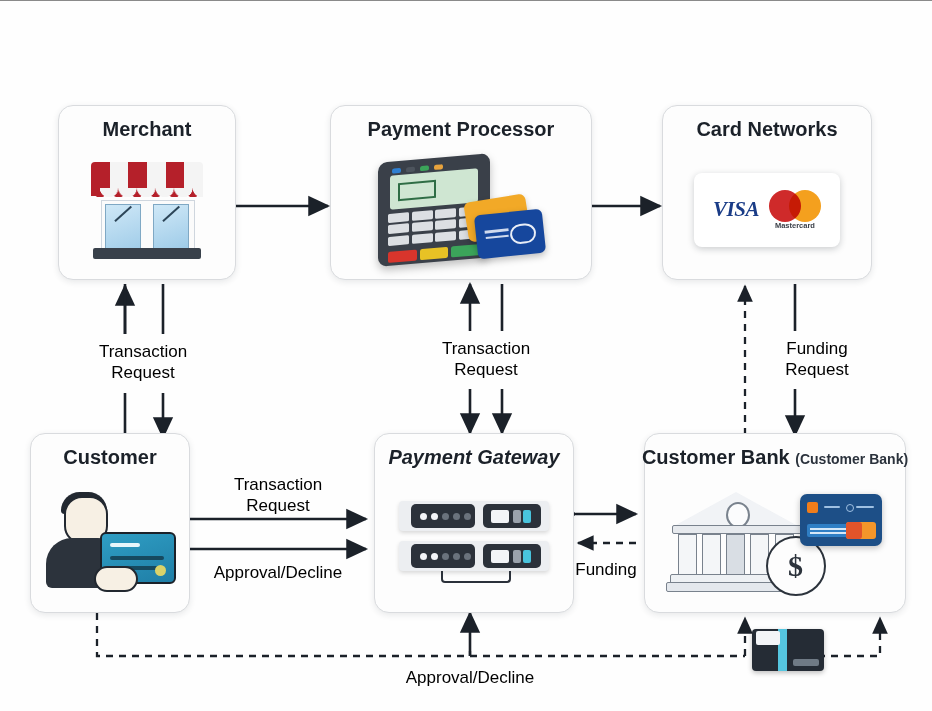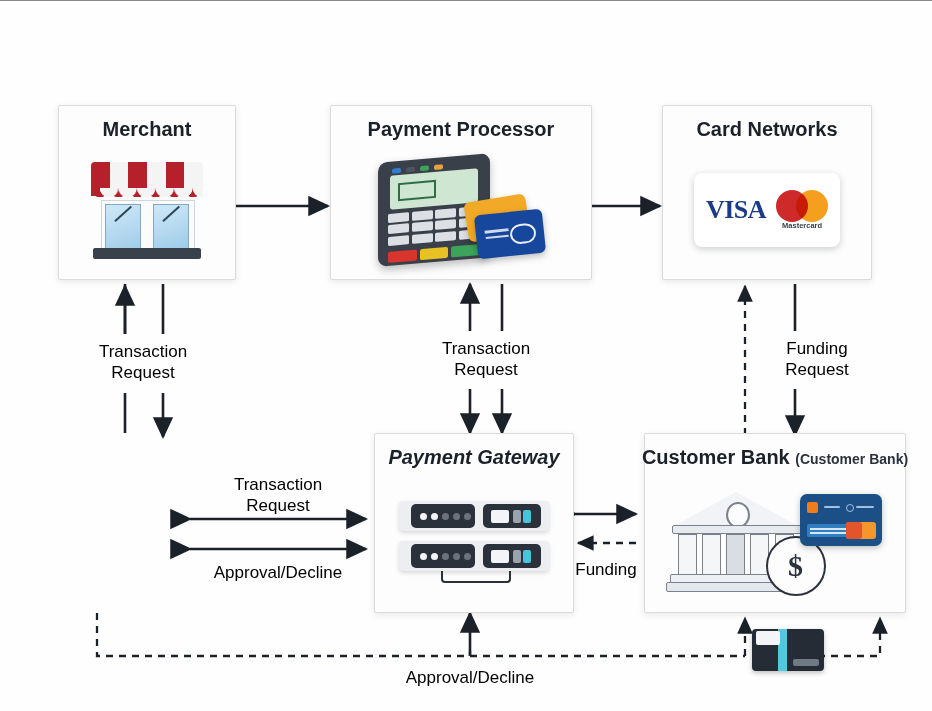--- a/index.html
+++ b/index.html
@@ -11,21 +11,21 @@
     overflow:hidden;
   }
   #canvas{position:relative;width:932px;height:711px;background:#fefefe;border-top:1px solid #8a8a8a;box-sizing:border-box;}
 
   .title{
     position:absolute;left:0;top:24px;width:932px;text-align:center;
     font-size:31px;font-weight:bold;letter-spacing:.5px;color:#20262f;
   }
 
   .node{
-    position:absolute;background:#fdfdfd;border:1.5px solid #d9dbde;border-radius:2px;
+    position:absolute;background:#fdfdfd;border:1.5px solid #d9dbde;border-radius:15px;
     box-shadow:0 2px 6px rgba(30,35,45,.10);
     box-sizing:border-box;display:flex;flex-direction:column;align-items:center;
   }
   .node-title{font-size:20px;font-weight:bold;color:#1b2129;margin-top:12px;line-height:1.1;white-space:nowrap;}
   .node-title .sub{font-size:14px;font-weight:bold;color:#2b323c;}
   .node-art{flex:1;display:flex;align-items:center;justify-content:center;width:100%;}
 
   
   svg.wire{position:absolute;left:0;top:0;width:932px;height:711px;pointer-events:none;}
   .lbl{position:absolute;font-size:17px;color:#000000;text-align:center;line-height:1.25;white-space:pre-line;}
@@ -64,21 +64,21 @@
   .pos .fkeys i:nth-child(1){background:#d8352c;}
   .pos .fkeys i:nth-child(2){background:#e8c225;}
   .pos .fkeys i:nth-child(3){background:#3ba45a;}
   .pos .cardA{position:absolute;left:92px;top:44px;width:62px;height:40px;background:#f2a927;border-radius:6px;transform:rotate(-9deg);box-shadow:0 3px 6px rgba(0,0,0,.2);}
   .pos .cardB{position:absolute;left:102px;top:58px;width:68px;height:44px;background:#16479d;border-radius:6px;transform:rotate(-6deg);box-shadow:0 3px 7px rgba(0,0,0,.25);}
   .pos .cardB:after{content:"";position:absolute;right:8px;top:13px;width:22px;height:16px;border-radius:50%/60%;border:2.5px solid #e9eef7;}
   .pos .cardB:before{content:"";position:absolute;left:9px;top:16px;width:24px;height:3px;background:#cfdaee;box-shadow:0 6px 0 -0.5px #cfdaee;}
 
   
   .netcard{width:146px;height:74px;background:#ffffff;border-radius:8px;box-shadow:0 2px 7px rgba(25,30,40,.22);display:flex;align-items:center;justify-content:center;gap:10px;}
-  .visa{font-family:"Liberation Serif",serif;font-weight:bold;font-size:26px;color:#1a3c87;letter-spacing:-.5px;}
+  .visa{font-family:"Liberation Serif",serif;font-style:italic;font-weight:bold;font-size:21px;color:#1a3c87;letter-spacing:-.5px;}
   .mc{position:relative;width:52px;height:40px;}
   .mc .c1,.mc .c2{position:absolute;top:0;width:32px;height:32px;border-radius:50%;}
   .mc .c1{left:0;background:#cf2a2a;}
   .mc .c2{left:20px;background:#f4a01e;mix-blend-mode:multiply;}
   .mc .mcname{position:absolute;left:0;top:31px;width:52px;text-align:center;font-size:7.5px;font-weight:bold;color:#3a3f47;}
 
   
   .cust{position:relative;width:140px;height:100px;}
   .cust .head{position:absolute;left:24px;top:6px;width:40px;height:44px;border-radius:18px;background:#f7f0e4;border:2.5px solid #222830;}
   .cust .hair{position:absolute;left:21px;top:2px;width:46px;height:22px;border-radius:22px 22px 4px 4px;background:#222830;}
@@ -263,20 +263,37 @@
     </div>
   </div>
 
   <div class="lbl" style="left:63px;top:340px;width:160px;">Transaction
 Request</div>
   <div class="lbl" style="left:406px;top:337px;width:160px;">Transaction
 Request</div>
   <div class="lbl" style="left:742px;top:337px;width:150px;">Funding
 Request</div>
 
+  <div class="node" style="left:30px;top:432px;width:160px;height:180px;">
+    <div class="node-title">Customer</div>
+    <div class="node-art">
+      <div class="cust">
+        <div class="hair"></div>
+          <div class="head"></div>
+          <div class="torso"></div>
+        <div class="card">
+            <i class="a"></i>
+            <i class="b"></i>
+            <i class="c"></i>
+            <span class="chip"></span>
+          </div>
+        <div class="hand"></div>
+      </div>
+    </div>
+  </div>
 
   <div class="node" style="left:374px;top:432px;width:200px;height:180px;font-style:italic;">
     <div class="node-title">Payment Gateway</div>
     <div class="node-art">
       <div class="srv">
         <div class="tray t1">
             <div class="blk l"></div>
             <div class="blk r"></div>
           </div>
         <div class="tray t2">

